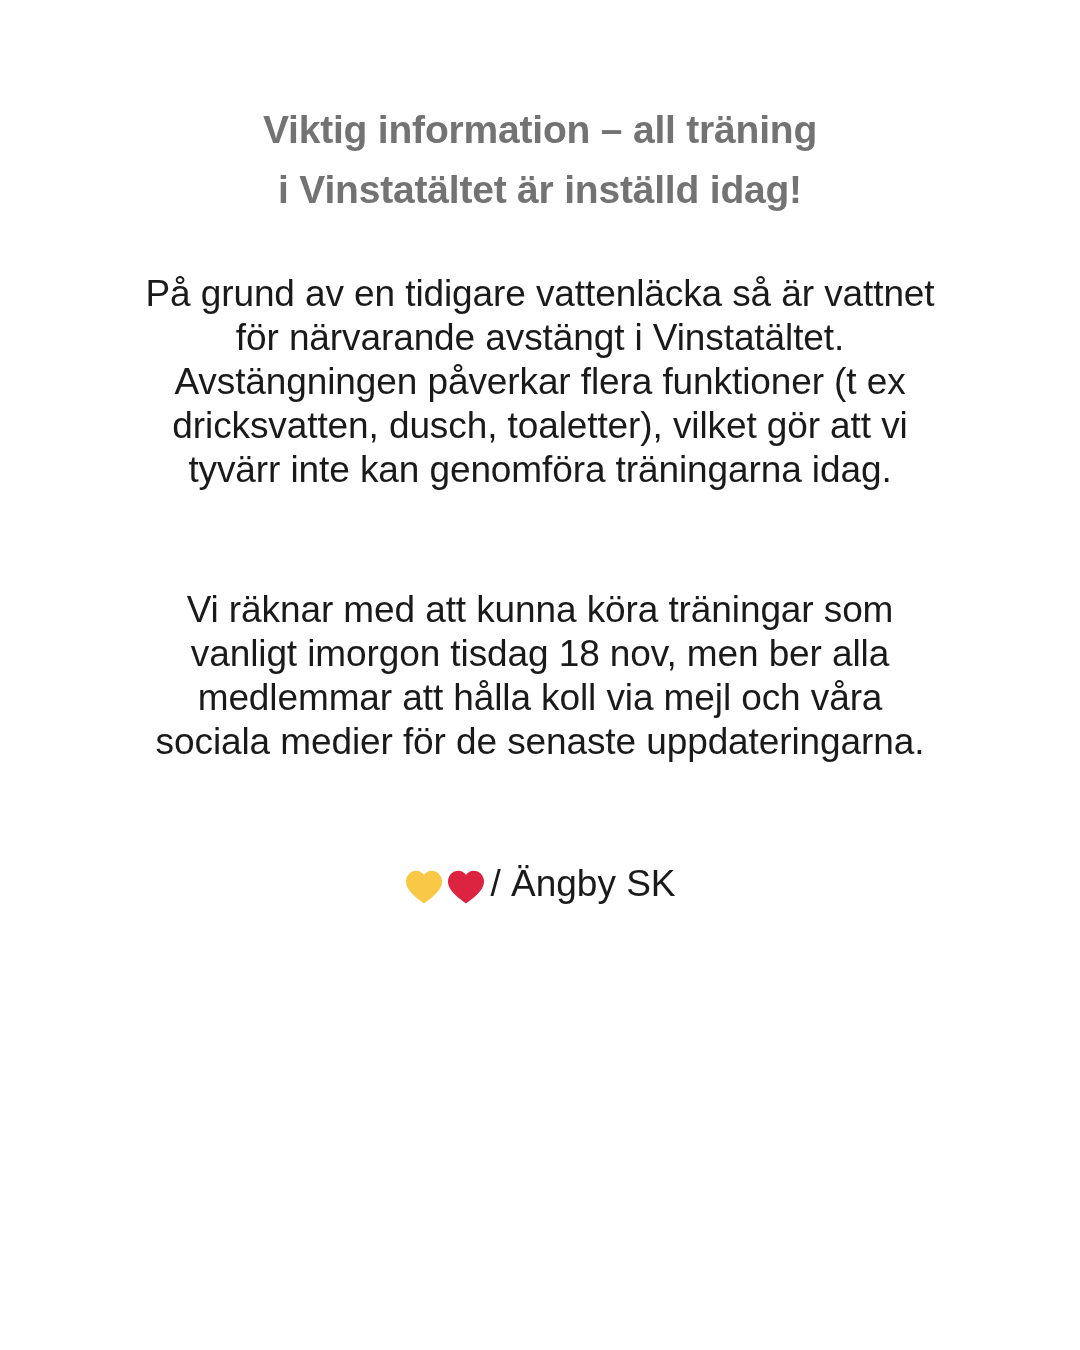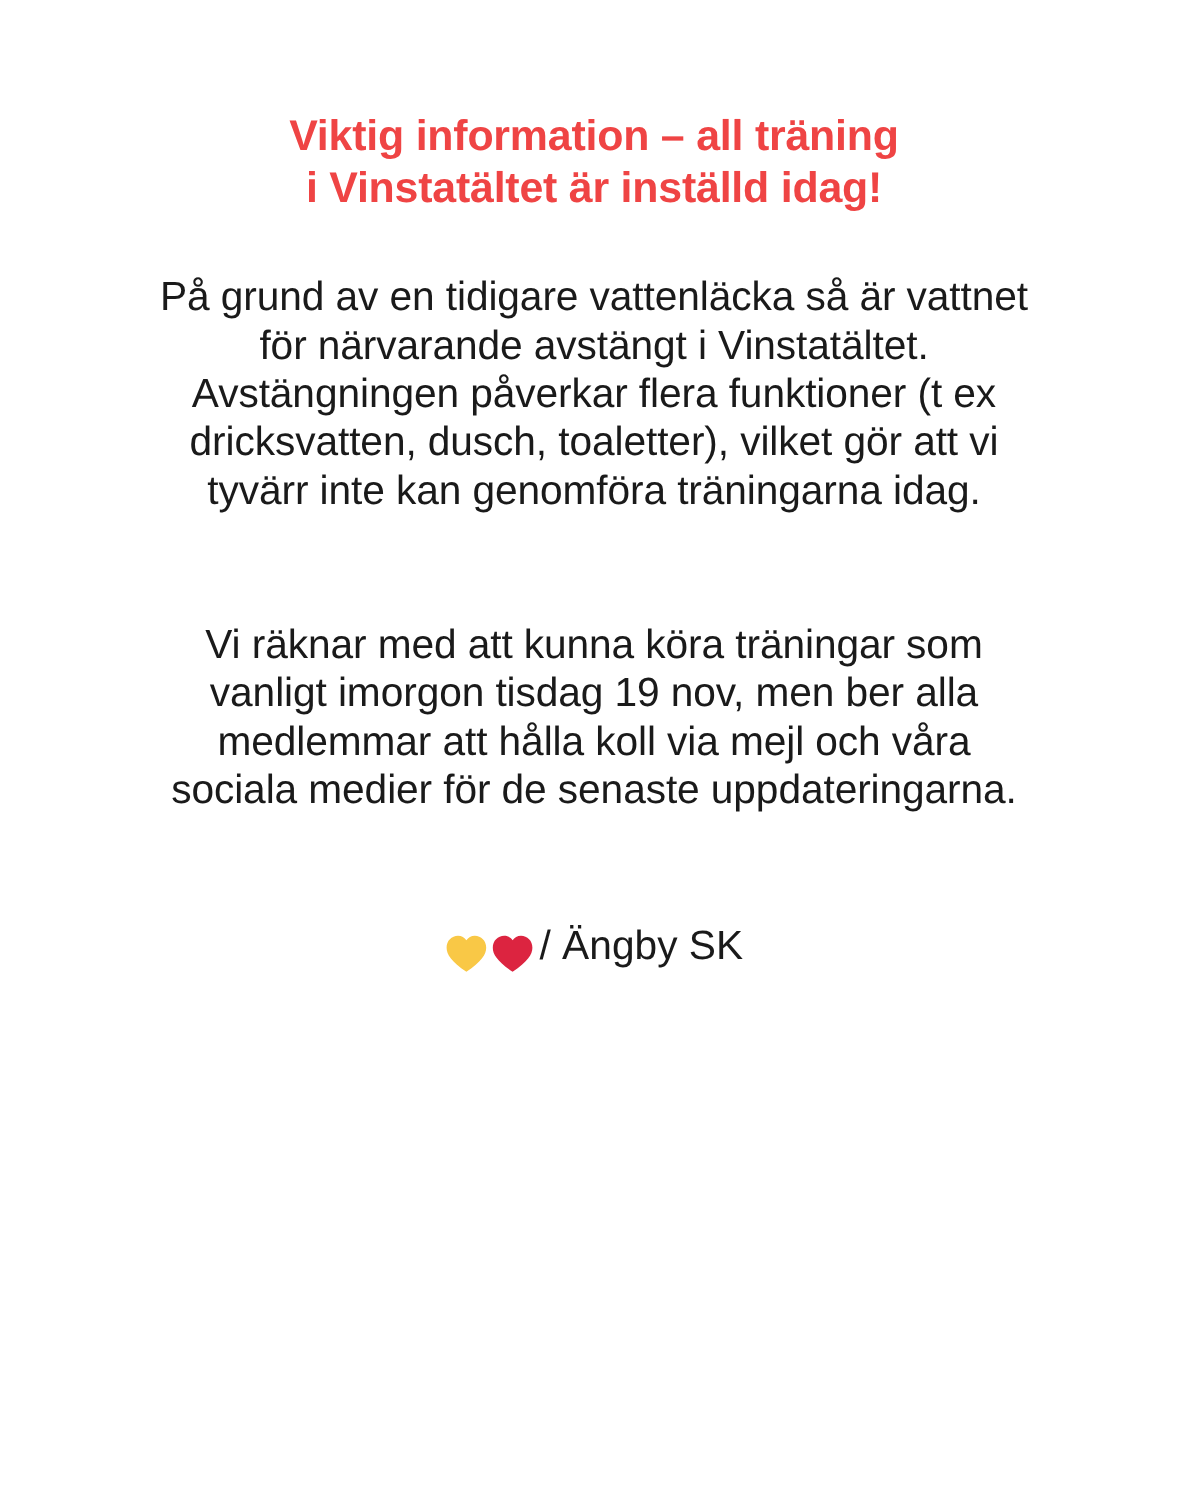--- a/index.html
+++ b/index.html
@@ -28,23 +28,23 @@
   }
 
   .announcement {
     width: 830px;
     text-align: center;
   }
 
   .headline {
     font-size: 39px;
     font-weight: 700;
-    line-height: 48px;
+    line-height: 60px;
     letter-spacing: -0.2px;
-    color: #ef4444;
+    color: #737373;
     margin: 0 0 0 0;
     white-space: pre-line;
   }
 
   .spacer-lg {
     height: 52px;
   }
 
   .body-block {
     font-size: 37px;
@@ -58,21 +58,21 @@
 
   .para-gap {
     height: 48px;
   }
 
   .signature {
     font-size: 37px;
     line-height: 48px;
     color: #1a1a1a;
     display: flex;
-    align-items: flex-end;
+    align-items: center;
     justify-content: center;
     gap: 0;
   }
 
   .heart {
     display: inline-block;
     width: 40px;
     height: 40px;
     position: relative;
     top: 3px;
@@ -104,21 +104,21 @@
 Avstängningen påverkar flera funktioner (t ex
 dricksvatten, dusch, toaletter), vilket gör att vi
 tyvärr inte kan genomföra träningarna idag.</p>
 
     <div class="para-gap"></div>
 
 
     <div class="para-gap"></div>
 
     <p class="body-block">Vi räknar med att kunna köra träningar som
-vanligt imorgon tisdag 19 nov, men ber alla
+vanligt imorgon tisdag 18 nov, men ber alla
 medlemmar att hålla koll via mejl och våra
 sociala medier för de senaste uppdateringarna.</p>
 
     <div class="para-gap"></div>
 
 
     <div class="para-gap"></div>
 
     <div class="signature">
       <span class="heart heart-yellow">

